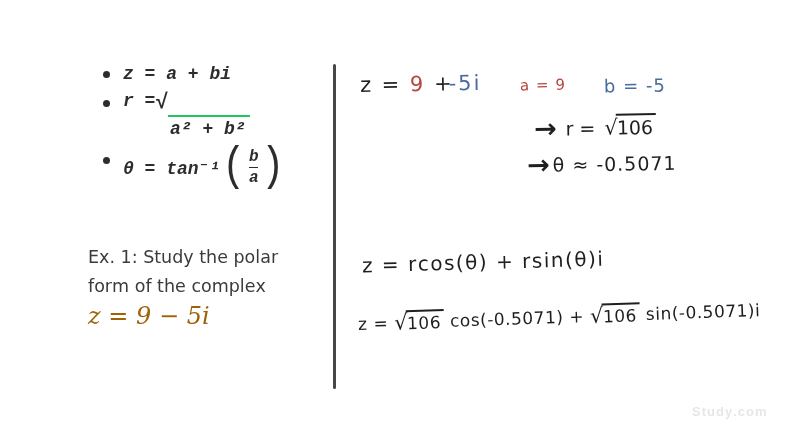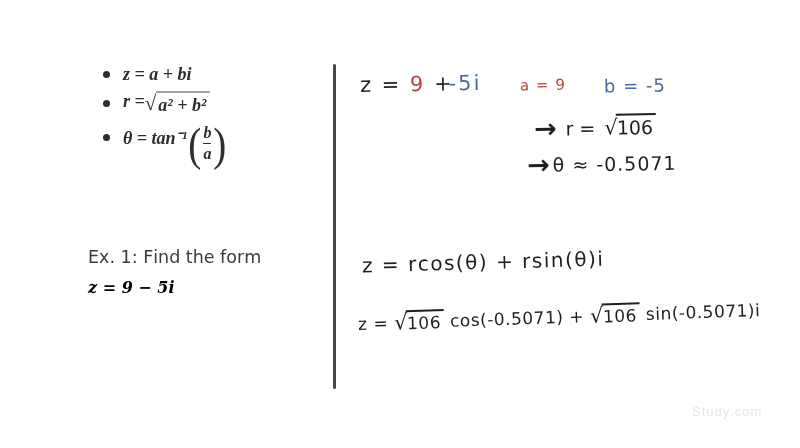--- a/index.html
+++ b/index.html
@@ -1,38 +1,38 @@
 <!DOCTYPE html>
 <html><head>
 <meta charset="utf-8">
 <style>
   html,body {margin:0; padding:0; background:#ffffff;}
   .stage {position:relative; width:800px; height:448px; background:#ffffff; overflow:hidden;
           font-kerning:none;}
 
   
-  .typed {font-family:Liberation Serif, serif; font-style:italic; font-weight:600; color:#2d2d2d;}
+  .typed {font-family:Liberation Mono, monospace; font-style:italic; font-weight:600; color:#2d2d2d;}
   .notes {position:absolute; left:103px; top:62px; font-size:18px;}
   .bullet-row {display:flex; align-items:flex-start;}
   .dot {flex:none; width:7px; height:7px; border-radius:50%; background:#2d2d2d; margin:9px 13px 0 0;}
   .b1-lines {line-height:25px; white-space:nowrap;}
   .b2 {margin-top:4px;}
   .sqrt-sign {font-style:normal; font-weight:600; font-size:21px;}
-  .radicand {border-top:2px solid #a3a3a3; padding:2px 4px 0 2px;}
+  .radicand {border-top:2px solid #22c55e; padding:2px 4px 0 2px;margin-top:24px;}
   .b3 {margin-top:9px;}
-  .b3-content {display:flex; }
+  .b3-content {display:flex; align-items:center;}
   .bigp {font-style:normal; font-weight:400; font-size:46px; line-height:0.85; transform:scaleX(.85);}
   .frac {display:inline-flex; flex-direction:column; align-items:center; font-size:16px; line-height:1; margin:0 1px;}
   .fracbar {align-self:stretch; border-top:1.6px solid #2d2d2d; margin:2px 0;}
 
   
   .example {position:absolute; left:88px; top:243px; font-family:"DejaVu Sans", sans-serif;
             font-size:17.5px; line-height:28.5px; color:#3b3b3b; white-space:nowrap;}
-  .example-math {font-family:"DejaVu Serif", serif; font-style:italic; font-weight:700;
-                 font-size:16px; color:#000000; margin-top:2px;}
+  .example-math {font-family:"DejaVu Serif", serif; font-style:italic; font-weight:400;
+                 font-size:24px; color:#a16207; margin-top:2px;}
 
   
   .divider {position:absolute; left:333px; top:64px; width:3px; height:325px; background:#474747; border-radius:2px;}
 
   
   .hw {position:absolute; font-family:"DejaVu Sans", sans-serif; color:#1f1f1f; white-space:nowrap;}
   .red  {color:#b5463e;}
   .blue {color:#4a6b9d;}
   .hw-z     {left:360px; top:72px;  font-size:21px; letter-spacing:2px; transform:rotate(-1deg);}
   .hw-z .imag {margin-left:-5px;text-align:right;}
@@ -42,21 +42,21 @@
   .hw-r     {left:534px; top:114px; font-size:19px; display:flex; align-items:center; gap:9px; transform:rotate(-1deg);}
   .hw-theta {left:527px; top:150px; font-size:19px; display:flex; align-items:center; gap:3px; transform:rotate(-1deg); letter-spacing:1px;}
   .hw-rad   {border-top:2.2px solid #1f1f1f; padding:1px 3px 0 1px;}
   .hw-sqrt  {font-size:21px; margin-right:-2px;}
   .hw-polar {left:362px; top:250px; font-size:20px; letter-spacing:1.5px; transform:rotate(-1.6deg);}
   .hw-final {left:358px; top:305px; font-size:17px; letter-spacing:.5px; transform:rotate(-2deg);
              display:flex; align-items:center; gap:6px;}
 
   
   .watermark {position:absolute; left:692px; top:404px; font-family:"Liberation Sans", sans-serif;
-              font-size:13px; letter-spacing:1px; color:rgba(165,165,165,0.28);}
+              font-size:13px; letter-spacing:1px; color:rgba(165,165,165,0.28);font-weight:bold;}
 </style>
 </head>
 <body>
 
 <div class="stage">
 
   <div class="notes typed">
 
     <div class="bullet-row">
       <span class="dot"></span>
@@ -81,21 +81,22 @@
           <span>b</span>
           <span class="fracbar"></span>
           <span>a</span>
         </span>
         <span class="bigp">)</span>
       </div>
     </div>
   </div>
 
   <div class="example">
-    <div>Ex. 1:  Find the form</div>
+    <div>Ex. 1:  Study the polar</div>
+    <div>form of the complex</div>
     <div class="example-math">z = 9 − 5i</div>
   </div>
 
   <div class="divider"></div>
 
   <div class="hw hw-z">
     <span>z = </span><span class="red">9</span><span> +</span><span class="blue imag">-5i</span>
   </div>
 
   <div class="hw hw-a red">a = 9</div>

